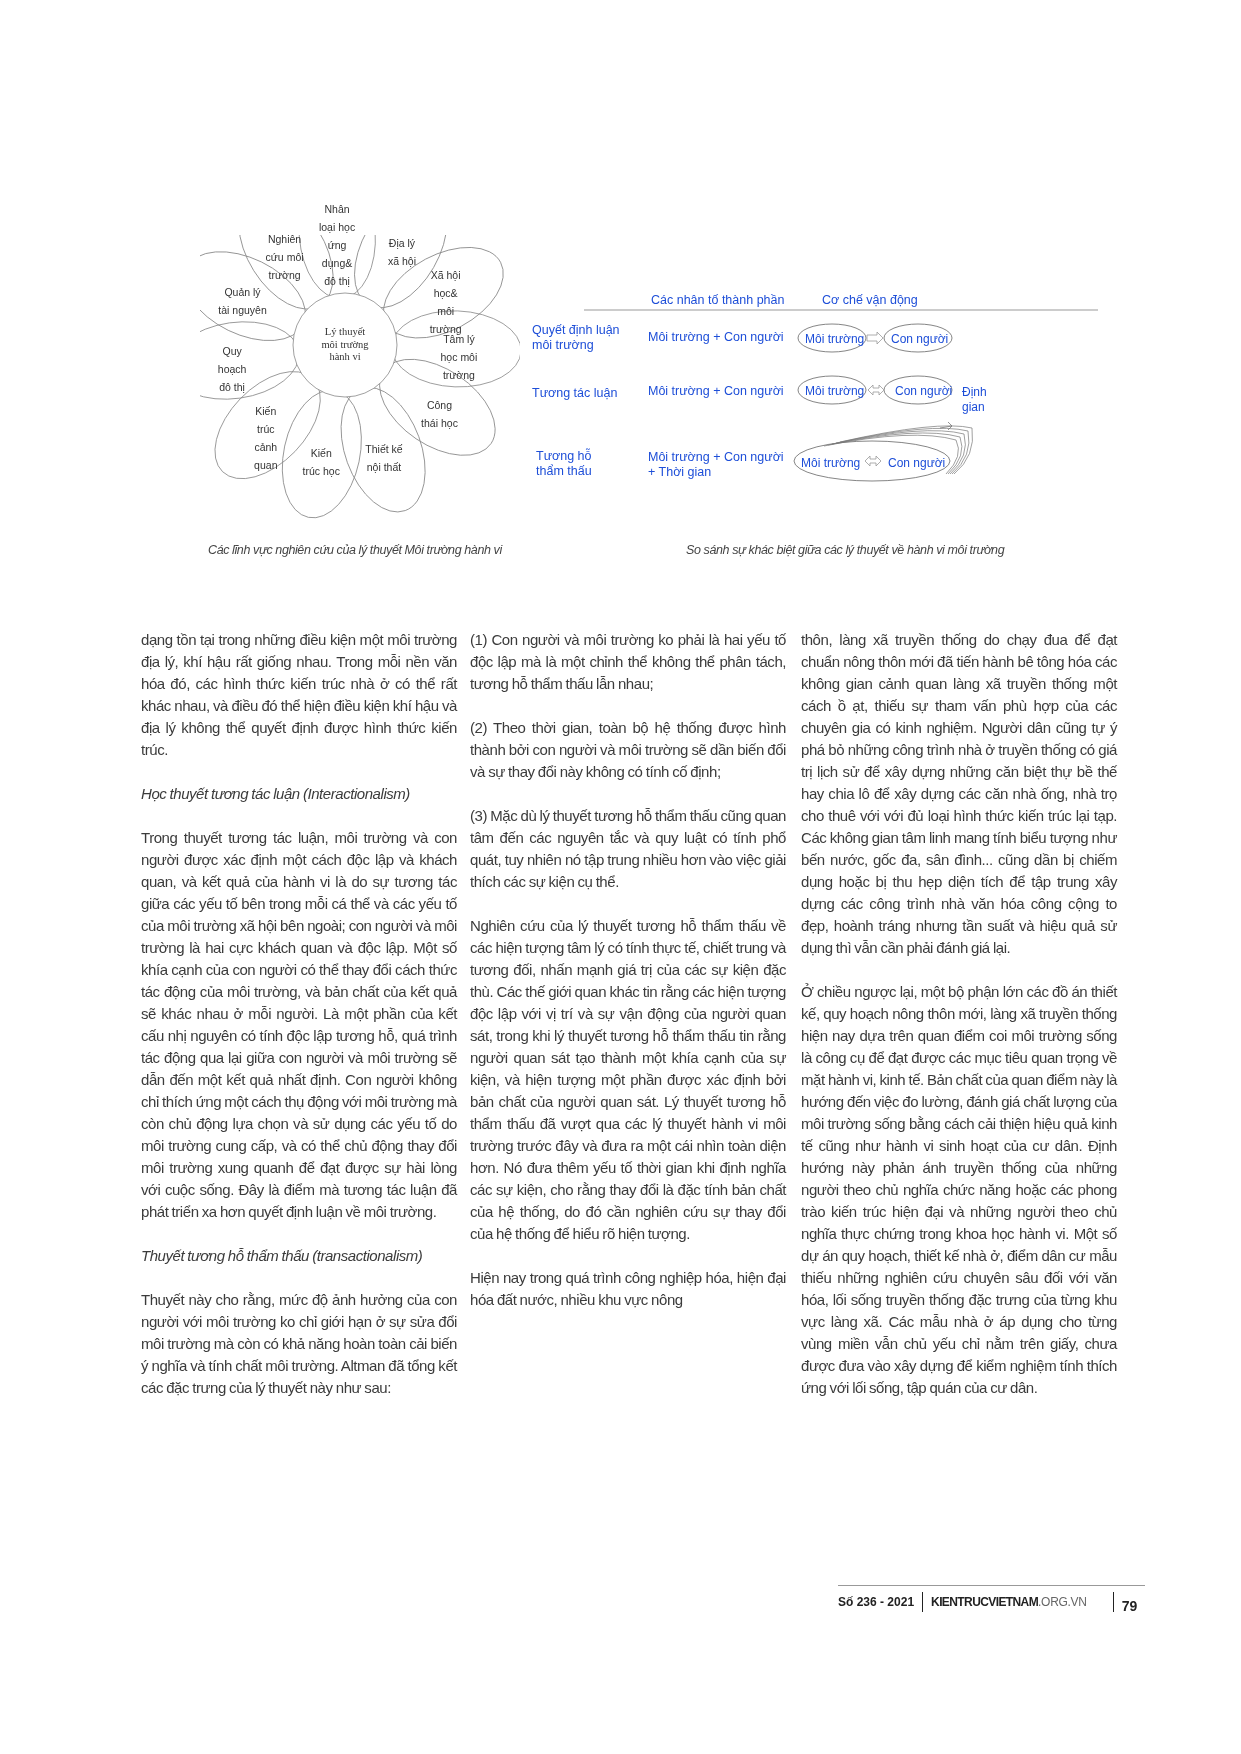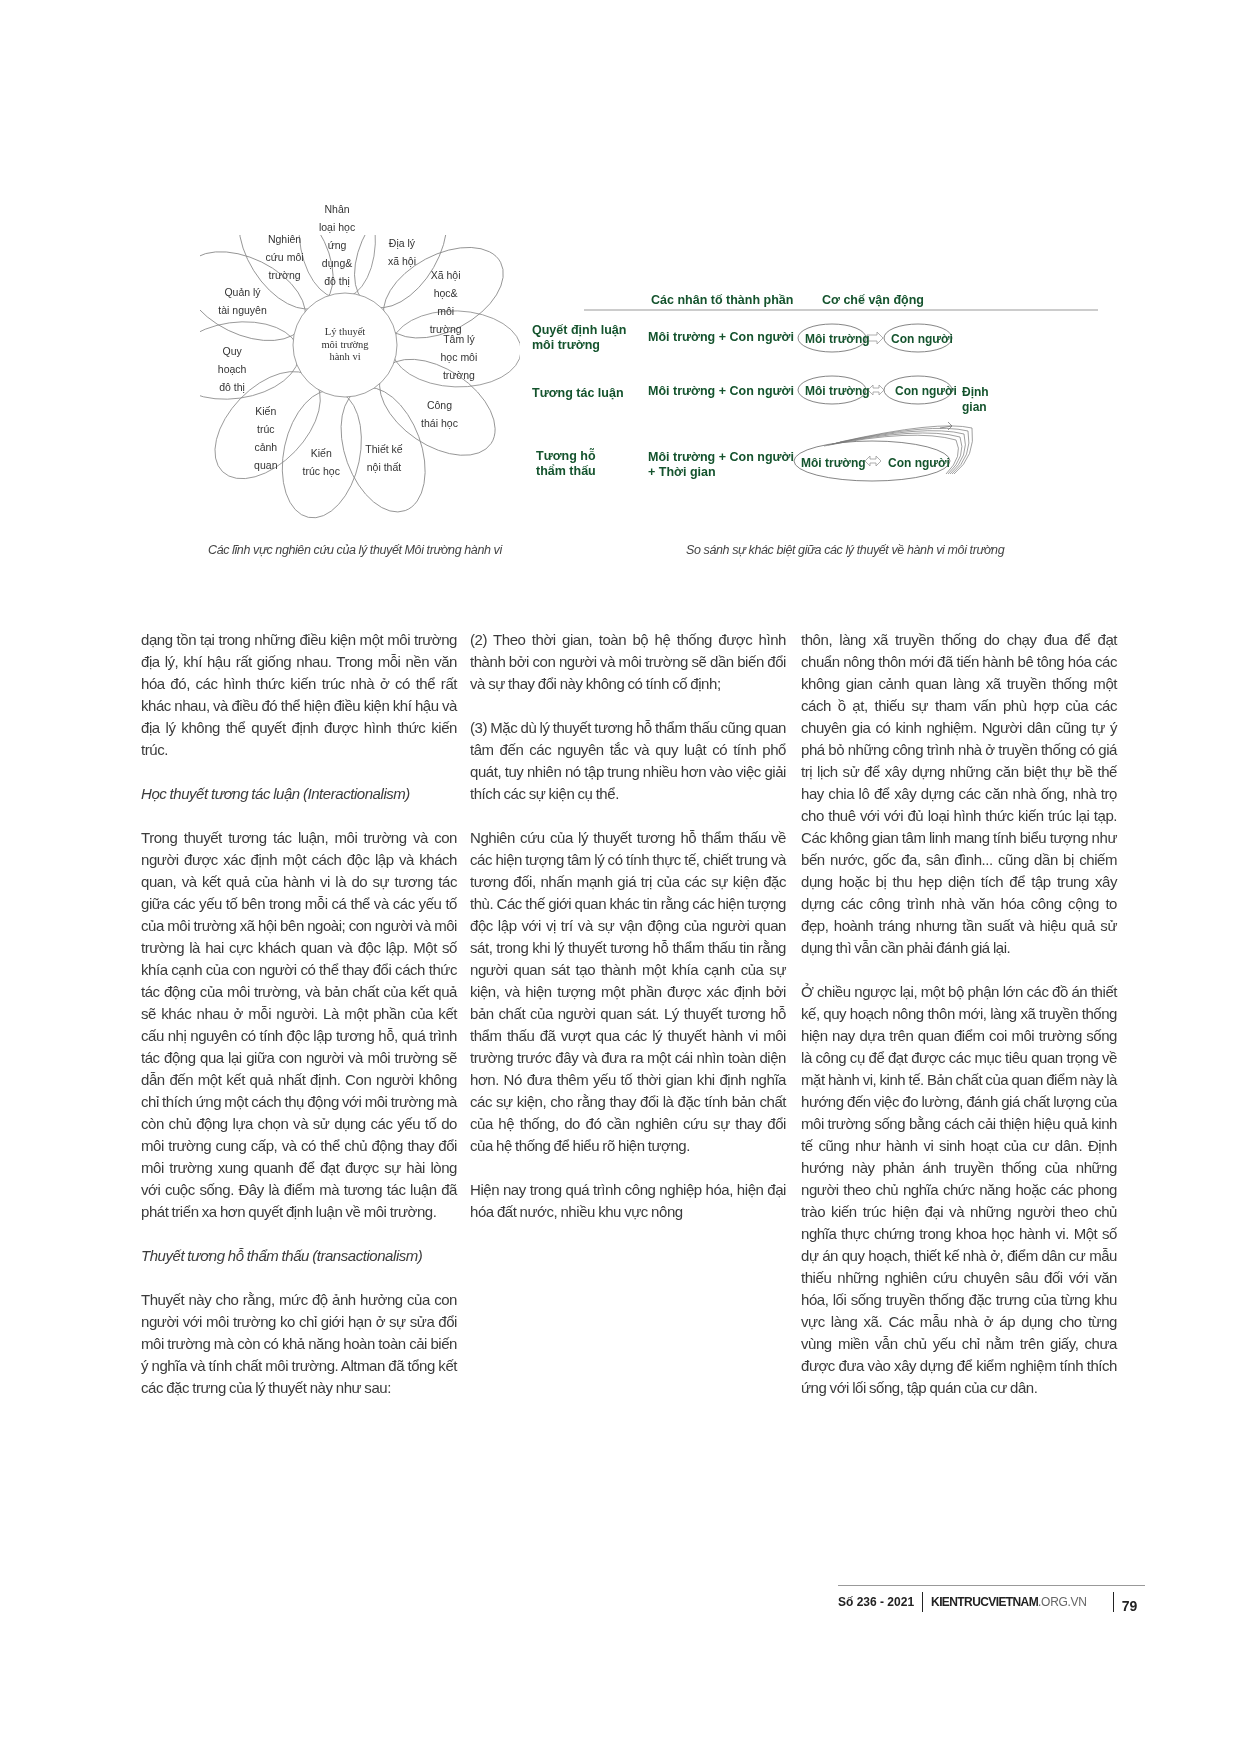--- a/index.html
+++ b/index.html
@@ -6,21 +6,21 @@
   body { width: 1241px; height: 1754px; position: relative; overflow: hidden; font-family: "DejaVu Sans", sans-serif; color: #3a3a3a; }
 
   
   #flower { position: absolute; left: 200px; top: 235px; width: 320px; height: 300px; }
   #flower svg { position: absolute; left: 0; top: 0; }
   .petal-label { position: absolute; font-family: "Liberation Sans", sans-serif; font-size: 10.5px; line-height: 18px; color: #333; text-align: center; white-space: pre-line; }
   .hub-label { position: absolute; font-family: Liberation Serif, serif; font-size: 10.5px; line-height: 12.5px; color: #333; text-align: center; white-space: pre-line; }
 
   #compare { position: absolute; left: 584px; top: 288px; width: 514px; height: 240px; }
   #compare svg { position: absolute; left: 0; top: 0; }
-  .cmp-text { position: absolute; font-family: "Liberation Sans", sans-serif; font-size: 12.5px; line-height: 15px; color: #14532d; white-space: pre-line; font-weight: bold; }
+  .cmp-text { position: absolute; font-family: "Liberation Sans", sans-serif; font-size: 12.5px; line-height: 15px; color: #1d4ed8; white-space: pre-line; }
 
   .caption { position: absolute; font-family: "Liberation Sans", sans-serif; font-style: italic; font-size: 12.5px; color: #444; letter-spacing: -0.4px; white-space: nowrap; }
 
   
   .col { position: absolute; top: 629px; width: 316px; font-family: "Liberation Sans", sans-serif; font-size: 15px; line-height: 22px; color: #3b3b3b; text-align: justify; letter-spacing: -0.45px; word-spacing: -0.5px; }
   .col p { margin: 0 0 22px 0; }
   .col p.sub { font-style: italic; text-align: left; }
   .col h2 { margin: 0 0 22px 0; font-family: "Liberation Sans", sans-serif; font-weight: bold; font-size: 16px; line-height: 20px; color: #1e1e1e; letter-spacing: -0.3px; text-align: justify; }
   #col1 { left: 141px; }
   #col2 { left: 470px; }
@@ -142,20 +142,21 @@
 <div class="caption" style="left:686px; top:543px;">So sánh sự khác biệt giữa các lý thuyết về hành vi môi trường</div>
 
 <div class="col" id="col1">
     <p>dạng tồn tại trong những điều kiện một môi trường địa lý, khí hậu rất giống nhau. Trong mỗi nền văn hóa đó, các hình thức kiến trúc nhà ở có thể rất khác nhau, và điều đó thể hiện điều kiện khí hậu và địa lý không thể quyết định được hình thức kiến trúc.</p>
     <p class="sub">Học thuyết tương tác luận (Interactionalism)</p>
     <p>Trong thuyết tương tác luận, môi trường và con người được xác định một cách độc lập và khách quan, và kết quả của hành vi là do sự tương tác giữa các yếu tố bên trong mỗi cá thể và các yếu tố của môi trường xã hội bên ngoài; con người và môi trường là hai cực khách quan và độc lập. Một số khía cạnh của con người có thể thay đổi cách thức tác động của môi trường, và bản chất của kết quả sẽ khác nhau ở mỗi người. Là một phần của kết cấu nhị nguyên có tính độc lập tương hỗ, quá trình tác động qua lại giữa con người và môi trường sẽ dẫn đến một kết quả nhất định. Con người không chỉ thích ứng một cách thụ động với môi trường mà còn chủ động lựa chọn và sử dụng các yếu tố do môi trường cung cấp, và có thể chủ động thay đổi môi trường xung quanh để đạt được sự hài lòng với cuộc sống. Đây là điểm mà tương tác luận đã phát triển xa hơn quyết định luận về môi trường.</p>
     <p class="sub">Thuyết tương hỗ thẩm thấu (transactionalism)</p>
     <p>Thuyết này cho rằng, mức độ ảnh hưởng của con người với môi trường ko chỉ giới hạn ở sự sửa đổi môi trường mà còn có khả năng hoàn toàn cải biến ý nghĩa và tính chất môi trường. Altman đã tổng kết các đặc trưng của lý thuyết này như sau:</p>
   </div>
 <div class="col" id="col2">
+    <p>(1) Con người và môi trường ko phải là hai yếu tố độc lập mà là một chỉnh thể không thể phân tách, tương hỗ thẩm thấu lẫn nhau;</p>
     <p>(2) Theo thời gian, toàn bộ hệ thống được hình thành bởi con người và môi trường sẽ dần biến đổi và sự thay đổi này không có tính cố định;</p>
     <p>(3) Mặc dù lý thuyết tương hỗ thẩm thấu cũng quan tâm đến các nguyên tắc và quy luật có tính phổ quát, tuy nhiên nó tập trung nhiều hơn vào việc giải thích các sự kiện cụ thể.</p>
     <p>Nghiên cứu của lý thuyết tương hỗ thẩm thấu về các hiện tượng tâm lý có tính thực tế, chiết trung và tương đối, nhấn mạnh giá trị của các sự kiện đặc thù. Các thế giới quan khác tin rằng các hiện tượng độc lập với vị trí và sự vận động của người quan sát, trong khi lý thuyết tương hỗ thẩm thấu tin rằng người quan sát tạo thành một khía cạnh của sự kiện, và hiện tượng một phần được xác định bởi bản chất của người quan sát. Lý thuyết tương hỗ thẩm thấu đã vượt qua các lý thuyết hành vi môi trường trước đây và đưa ra một cái nhìn toàn diện hơn. Nó đưa thêm yếu tố thời gian khi định nghĩa các sự kiện, cho rằng thay đổi là đặc tính bản chất của hệ thống, do đó cần nghiên cứu sự thay đổi của hệ thống để hiểu rõ hiện tượng.</p>
     <p>Hiện nay trong quá trình công nghiệp hóa, hiện đại hóa đất nước, nhiều khu vực nông</p>
   </div>
 <div class="col" id="col3">
     <p>thôn, làng xã truyền thống do chạy đua để đạt chuẩn nông thôn mới đã tiến hành bê tông hóa các không gian cảnh quan làng xã truyền thống một cách ồ ạt, thiếu sự tham vấn phù hợp của các chuyên gia có kinh nghiệm. Người dân cũng tự ý phá bỏ những công trình nhà ở truyền thống có giá trị lịch sử để xây dựng những căn biệt thự bề thế hay chia lô để xây dựng các căn nhà ống, nhà trọ cho thuê với với đủ loại hình thức kiến trúc lại tạp. Các không gian tâm linh mang tính biểu tượng như bến nước, gốc đa, sân đình... cũng dần bị chiếm dụng hoặc bị thu hẹp diện tích để tập trung xây dựng các công trình nhà văn hóa công cộng to đẹp, hoành tráng nhưng tần suất và hiệu quả sử dụng thì vẫn cần phải đánh giá lại.</p>
     <p>Ở chiều ngược lại, một bộ phận lớn các đồ án thiết kế, quy hoạch nông thôn mới, làng xã truyền thống hiện nay dựa trên quan điểm coi môi trường sống là công cụ để đạt được các mục tiêu quan trọng về mặt hành vi, kinh tế. Bản chất của quan điểm này là hướng đến việc đo lường, đánh giá chất lượng của môi trường sống bằng cách cải thiện hiệu quả kinh tế cũng như hành vi sinh hoạt của cư dân. Định hướng này phản ánh truyền thống của những người theo chủ nghĩa chức năng hoặc các phong trào kiến trúc hiện đại và những người theo chủ nghĩa thực chứng trong khoa học hành vi. Một số dự án quy hoạch, thiết kế nhà ở, điểm dân cư mẫu thiếu những nghiên cứu chuyên sâu đối với văn hóa, lối sống truyền thống đặc trưng của từng khu vực làng xã. Các mẫu nhà ở áp dụng cho từng vùng miền vẫn chủ yếu chỉ nằm trên giấy, chưa được đưa vào xây dựng để kiểm nghiệm tính thích ứng với lối sống, tập quán của cư dân.</p>
   </div>
 

